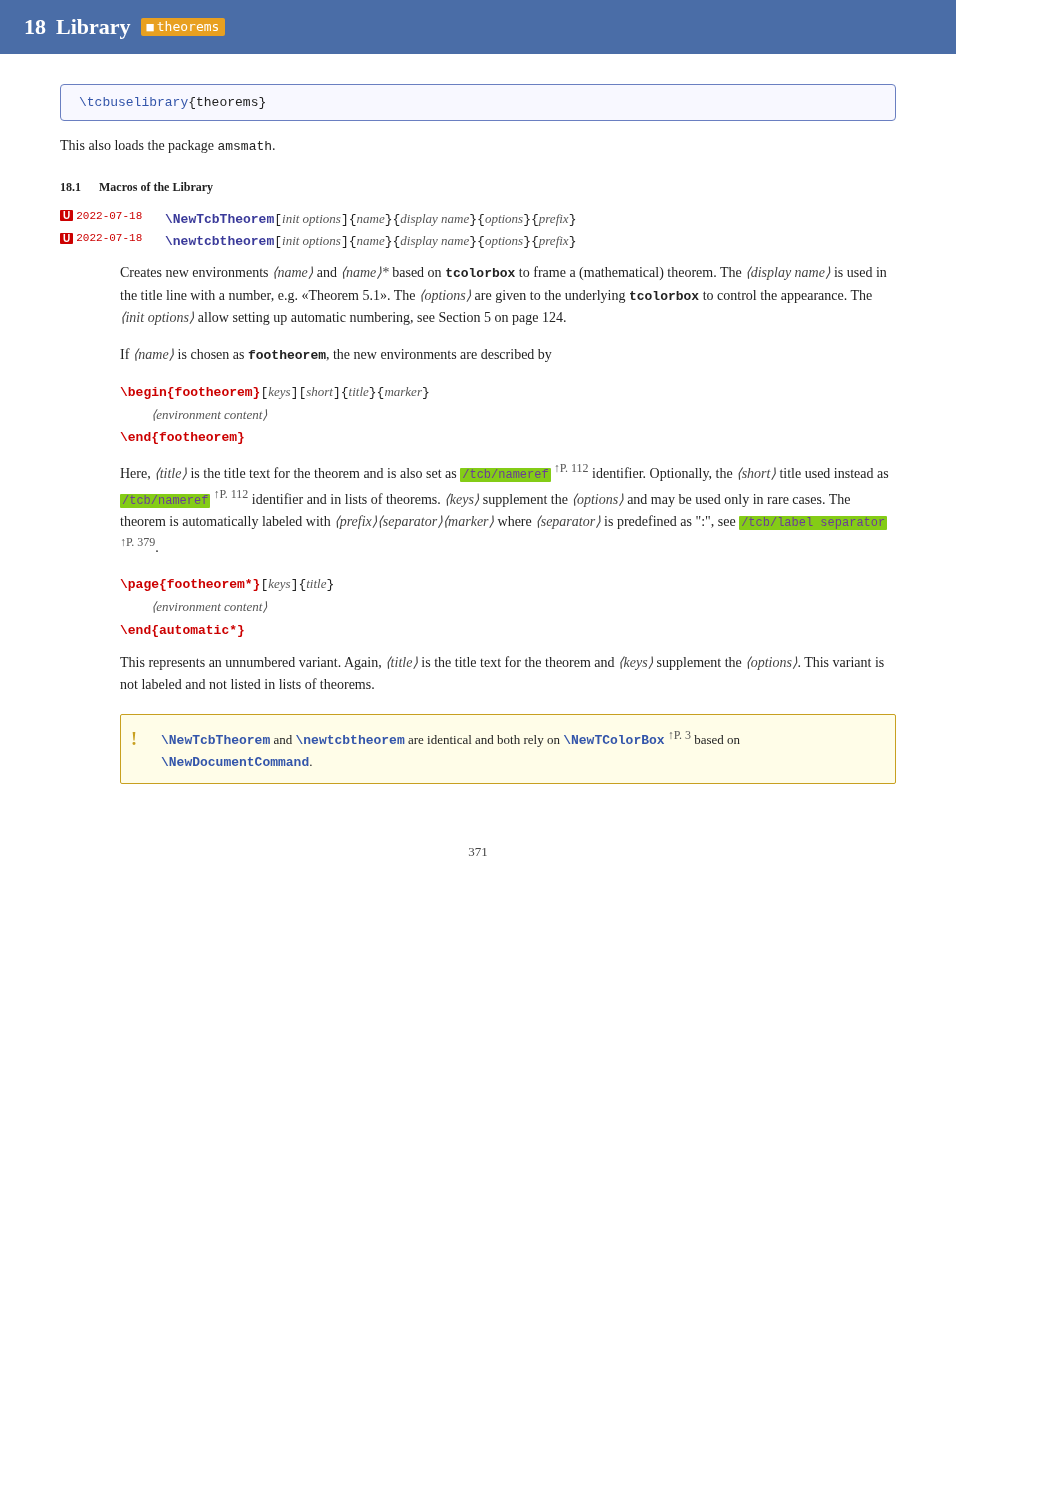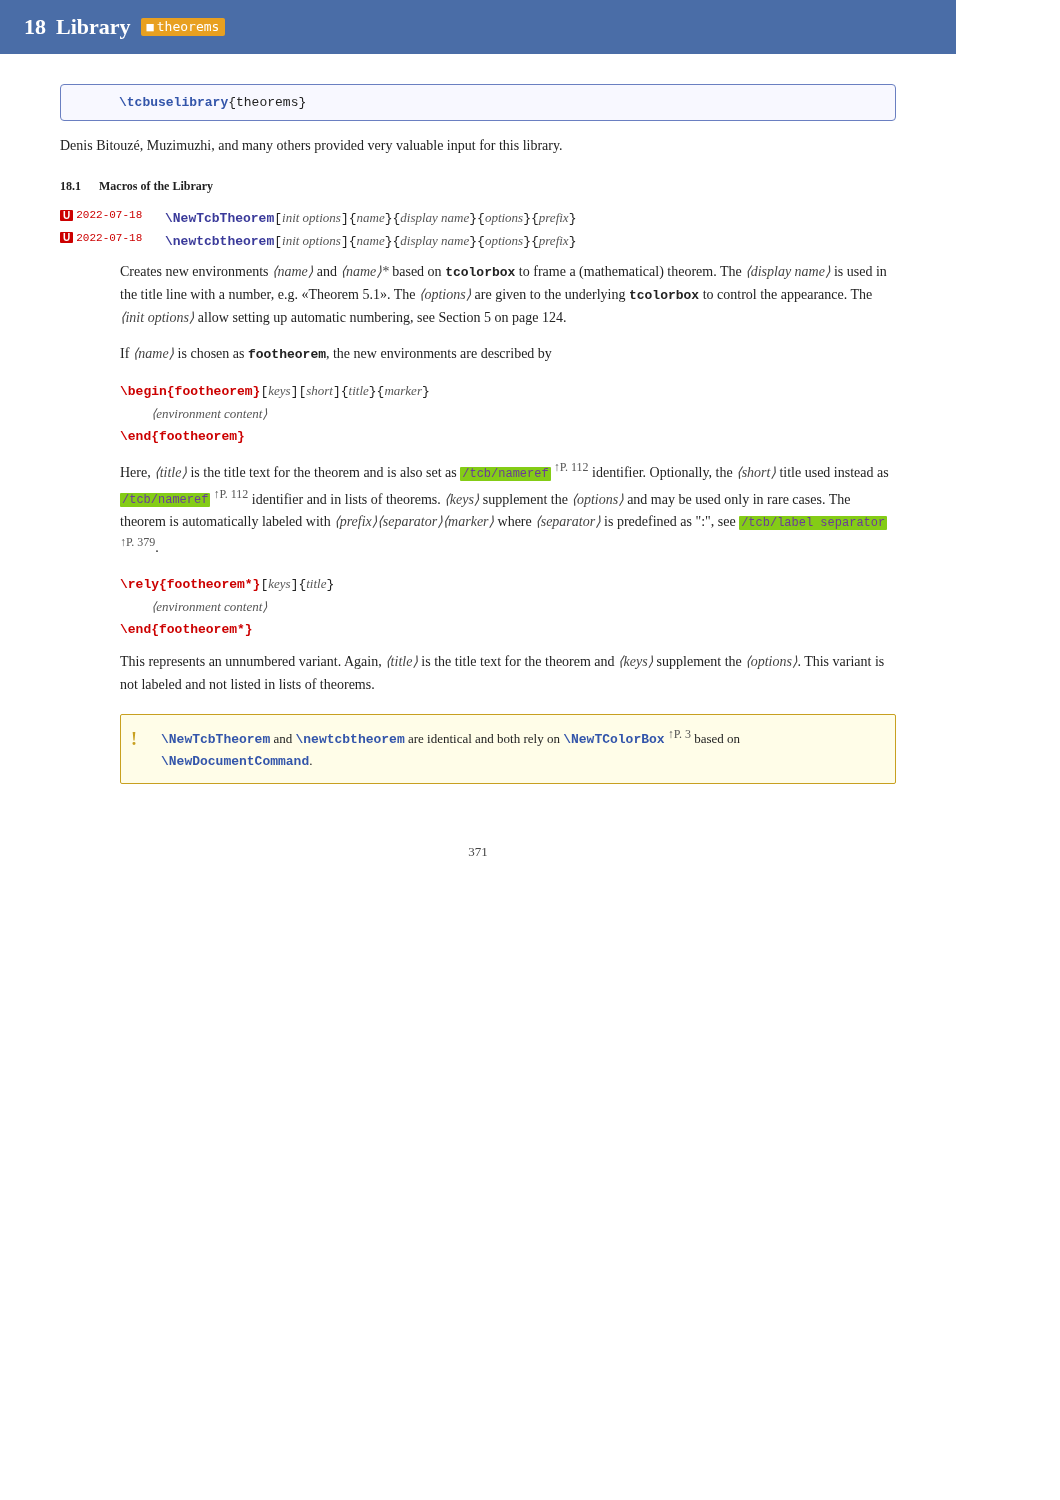--- a/index.html
+++ b/index.html
@@ -68,21 +68,21 @@
       border: 1.5px solid #6a7fc1;
       border-radius: 4px;
       padding: 10px 18px;
       margin: 12px 0 14px 0;
       background: #f8f8ff;
       font-family: "Courier New", monospace;
       font-size: 13px;
       color: #222;
     }
     .code-block .cmd-blue { color: #3355aa; }
-    .code-block .cmd-bold { font-weight: bold; margin-left: 40px; }
+    .code-block .cmd-bold { font-weight: normal; }
     
     .section-heading {
       font-size: 12px;
       font-weight: bold;
       margin: 22px 0 14px 0;
       font-family: Georgia, serif;
     }
     .section-num { margin-right: 18px; }
     
     .macro-entry {
@@ -195,22 +195,24 @@
       <span class="library-icon">■</span>
       <span>theorems</span>
     </span>
   </div>
 
 
   <div class="code-block">
     <span class="cmd-blue cmd-bold">\tcbuselibrary</span><span>{theorems}</span>
   </div>
 
-
-  <p class="body-text">Denis Bitouzé, Muzimuzhi, and many others provided very valuable input for this library.</p>
+  <p class="body-text">
+    <span>This also loads the package </span><code>amsmath</code><span>.</span>
+  </p>
+
 
   <div class="section-heading">
     <span class="section-num">18.1</span><span>Macros of the Library</span>
   </div>
 
   <div class="macro-entry">
     <div class="macro-label">
       <span class="u-badge">U</span>
       <span class="date">2022-07-18</span>
     </div>
@@ -243,23 +245,23 @@
       <div><span class="cmd-red">\begin{footheorem}</span><span>[<span class="arg-italic">keys</span>][<span class="arg-italic">short</span>]{<span class="arg-italic">title</span>}{<span class="arg-italic">marker</span>}</span></div>
       <div>&nbsp;&nbsp;&nbsp;&nbsp;<span class="arg-italic">⟨environment content⟩</span></div>
       <div><span class="cmd-red">\end{footheorem}</span></div>
     </div>
 
     <p class="body-text">
       Here, <span class="angle">⟨title⟩</span> is the title text for the theorem and is also set as <span class="inline-link">/tcb/nameref</span><sup class="page-ref"> ↑P. 112</sup> identifier.  Optionally, the <span class="angle">⟨short⟩</span> title used instead as <span class="inline-link">/tcb/nameref</span><sup class="page-ref"> ↑P. 112</sup> identifier and in lists of theorems.  <span class="angle">⟨keys⟩</span> supplement the <span class="angle">⟨options⟩</span> and may be used only in rare cases.  The theorem is automatically labeled with <span class="angle">⟨prefix⟩</span><span class="angle">⟨separator⟩</span><span class="angle">⟨marker⟩</span> where <span class="angle">⟨separator⟩</span> is predefined as ":", see <span class="inline-link">/tcb/label separator</span><sup class="page-ref"> ↑P. 379</sup>.
     </p>
 
     <div class="env-code">
-      <div><span class="cmd-red">\rely{footheorem*}</span><span>[<span class="arg-italic">keys</span>]{<span class="arg-italic">title</span>}</span></div>
+      <div><span class="cmd-red">\page{footheorem*}</span><span>[<span class="arg-italic">keys</span>]{<span class="arg-italic">title</span>}</span></div>
       <div>&nbsp;&nbsp;&nbsp;&nbsp;<span class="arg-italic">⟨environment content⟩</span></div>
-      <div><span class="cmd-red">\end{footheorem*}</span></div>
+      <div><span class="cmd-red">\end{automatic*}</span></div>
     </div>
 
     <p class="body-text">
       This represents an unnumbered variant.  Again, <span class="angle">⟨title⟩</span> is the title text for the theorem and <span class="angle">⟨keys⟩</span> supplement the <span class="angle">⟨options⟩</span>.  This variant is not labeled and not listed in lists of theorems.
     </p>
 
     <div class="info-box">
       <span class="info-box-icon">!</span>
       <span>
         <span class="mono">\NewTcbTheorem</span>

